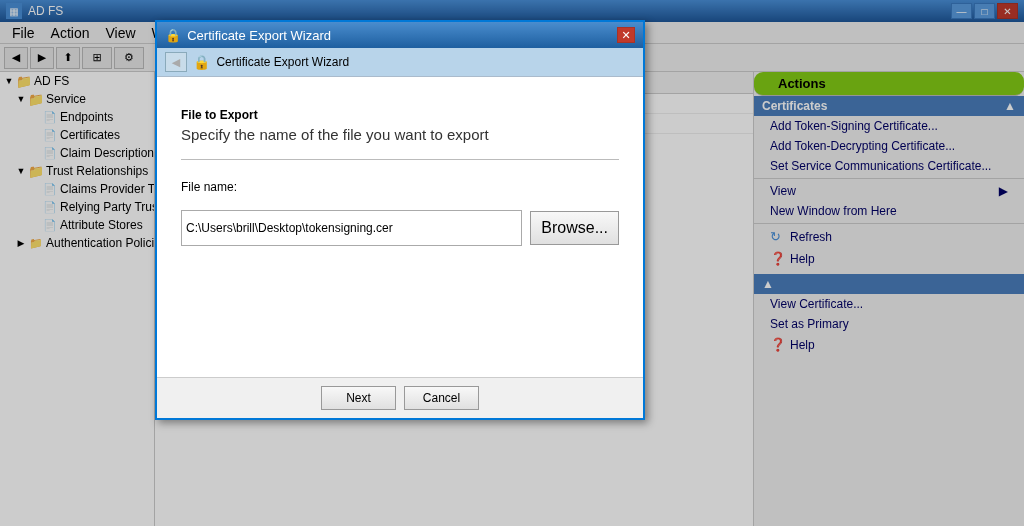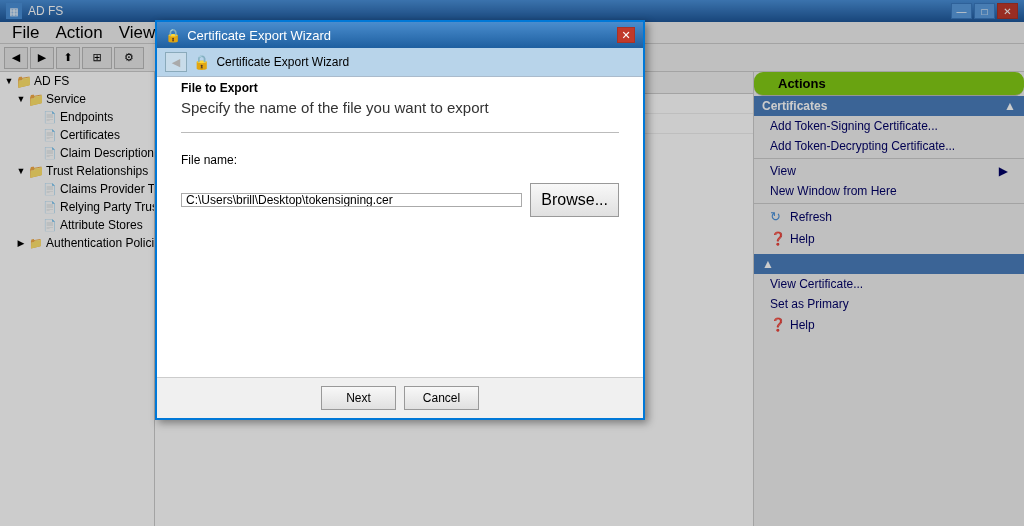--- a/index.html
+++ b/index.html
@@ -63,21 +63,21 @@
     .menu-bar {
       background: #f0f0f0;
       height: 22px;
       display: flex;
       align-items: center;
       border-bottom: 1px solid #ccc;
       padding: 0 4px;
     }
     .menu-item {
       padding: 2px 8px;
-      font-size: 17px;
+      font-size: 14px;
       cursor: pointer;
       color: #000;
     }
 
     
     .toolbar {
       background: #f0f0f0;
       height: 28px;
       display: flex;
       align-items: center;
@@ -297,21 +297,21 @@
       display: flex;
       align-items: center;
       justify-content: center;
       cursor: pointer;
       font-size: 11px;
       color: #333;
     }
     .nav-btn.disabled { color: #aaa; }
     .dialog-body {
       background: white;
-      padding: 4px 24px;
+      padding: 31px 24px;
       min-height: 300px;
     }
     .dialog-section-title {
       font-size: 12px;
       font-weight: bold;
       margin-bottom: 4px;
     }
     .dialog-section-desc {
       font-size: 15px;
       color: #333;
@@ -327,21 +327,21 @@
       align-items: center;
       gap: 8px;
       margin-top: 10px;
     }
     .file-name-label {
       font-size: 12px;
       margin-bottom: 16px;
     }
     .file-name-input {
       flex: 1;
-      height: 14px;
+      height: 36px;
       border: 1px solid #aaa;
       padding: 0 4px;
       font-size: 12px;
       background: white;
     }
     .browse-btn {
       height: 34px;
       padding: 0 10px;
       background: linear-gradient(to bottom, #f8f8f8, #e0e0e0);
       border: 1px solid #999;
@@ -503,20 +503,23 @@
     <div class="actions-section-header">
       <span>Certificates</span>
       <span>▲</span>
     </div>
     <div class="action-item">
       <span>Add Token-Signing Certificate...</span>
     </div>
     <div class="action-item">
       <span>Add Token-Decrypting Certificate...</span>
     </div>
+    <div class="action-item">
+      <span>Set Service Communications Certificate...</span>
+    </div>
     <div class="action-divider"></div>
     <div class="action-item action-submenu">
       <span>View</span>
       <span>▶</span>
     </div>
     <div class="action-item">
       <span>New Window from Here</span>
     </div>
     <div class="action-divider"></div>
     <div class="action-item">

